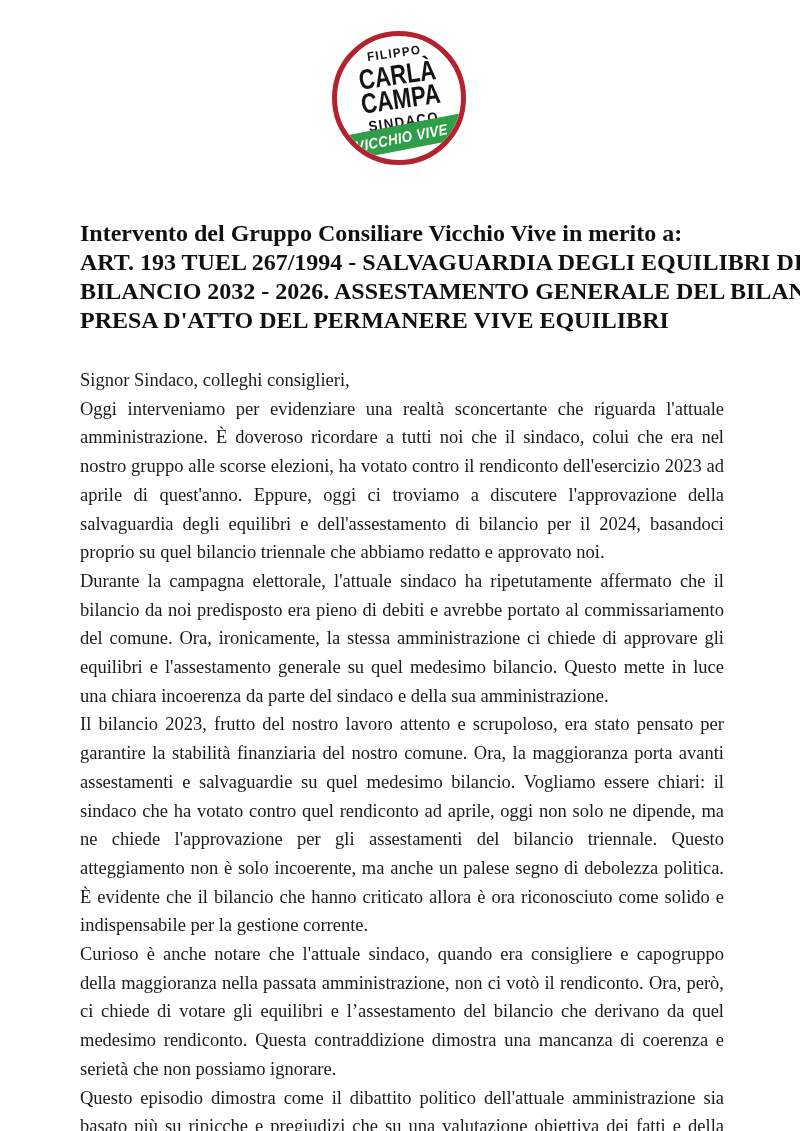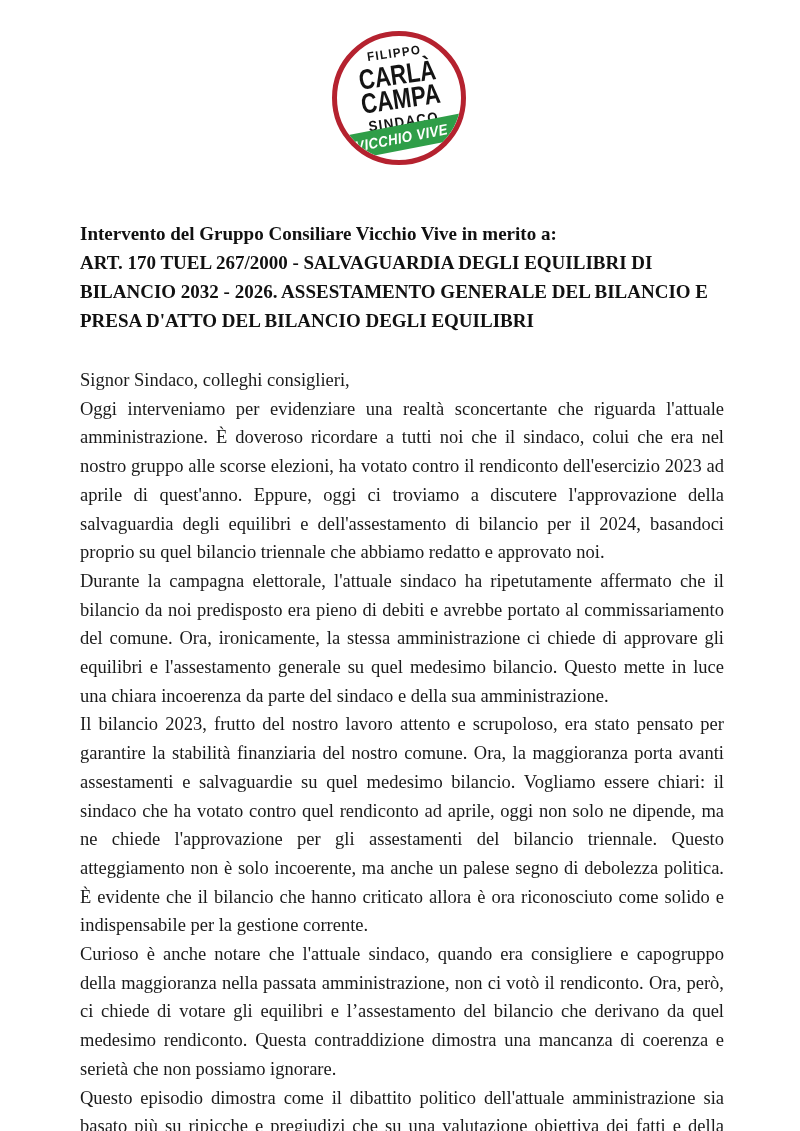--- a/index.html
+++ b/index.html
@@ -72,21 +72,21 @@
     transform: scaleX(0.88);
     white-space: nowrap;
   }
 
   
   .title-block {
     position: absolute;
     left: 80px; top: 219px;
     width: 648px;
     font-weight: bold;
-    font-size: 19px;
+    font-size: 24px;
     line-height: 29px;
     color: #111111;
   }
   .title-line { white-space: nowrap; }
 
   
   .body-block {
     position: absolute;
     left: 80px; top: 366px;
     width: 644px;
@@ -109,23 +109,23 @@
       <div class="logo-big">CAMPA</div>
       <div class="logo-role">SINDACO</div>
     </div>
     <div class="logo-band">
       <span>VICCHIO VIVE</span>
     </div>
   </div>
 
   <div class="title-block">
     <div class="title-line">Intervento del Gruppo Consiliare Vicchio Vive in merito a:</div>
-    <div class="title-line">ART. 170 TUEL 267/2000 - SALVAGUARDIA DEGLI EQUILIBRI DI</div>
+    <div class="title-line">ART. 193 TUEL 267/1994 - SALVAGUARDIA DEGLI EQUILIBRI DI</div>
     <div class="title-line">BILANCIO 2032 - 2026. ASSESTAMENTO GENERALE DEL BILANCIO E</div>
-    <div class="title-line">PRESA D'ATTO DEL BILANCIO DEGLI EQUILIBRI</div>
+    <div class="title-line">PRESA D'ATTO DEL PERMANERE VIVE EQUILIBRI</div>
   </div>
 
   <div class="body-block">
     <p>Signor Sindaco, colleghi consiglieri,</p>
     <p>Oggi interveniamo per evidenziare una realtà sconcertante che riguarda l'attuale amministrazione. È doveroso ricordare a tutti noi che il sindaco, colui che era nel nostro gruppo alle scorse elezioni, ha votato contro il rendiconto dell'esercizio 2023 ad aprile di quest'anno. Eppure, oggi ci troviamo a discutere l'approvazione della salvaguardia degli equilibri e dell'assestamento di bilancio per il 2024, basandoci proprio su quel bilancio triennale che abbiamo redatto e approvato noi.</p>
     <p>Durante la campagna elettorale, l'attuale sindaco ha ripetutamente affermato che il bilancio da noi predisposto era pieno di debiti e avrebbe portato al commissariamento del comune. Ora, ironicamente, la stessa amministrazione ci chiede di approvare gli equilibri e l'assestamento generale su quel medesimo bilancio. Questo mette in luce una chiara incoerenza da parte del sindaco e della sua amministrazione.</p>
     <p>Il bilancio 2023, frutto del nostro lavoro attento e scrupoloso, era stato pensato per garantire la stabilità finanziaria del nostro comune. Ora, la maggioranza porta avanti assestamenti e salvaguardie su quel medesimo bilancio. Vogliamo essere chiari: il sindaco che ha votato contro quel rendiconto ad aprile, oggi non solo ne dipende, ma ne chiede l'approvazione per gli assestamenti del bilancio triennale. Questo atteggiamento non è solo incoerente, ma anche un palese segno di debolezza politica. È evidente che il bilancio che hanno criticato allora è ora riconosciuto come solido e indispensabile per la gestione corrente.</p>
     <p>Curioso è anche notare che l'attuale sindaco, quando era consigliere e capogruppo della maggioranza nella passata amministrazione, non ci votò il rendiconto. Ora, però, ci chiede di votare gli equilibri e l’assestamento del bilancio che derivano da quel medesimo rendiconto. Questa contraddizione dimostra una mancanza di coerenza e serietà che non possiamo ignorare.</p>
     <p>Questo episodio dimostra come il dibattito politico dell'attuale amministrazione sia basato più su ripicche e pregiudizi che su una valutazione obiettiva dei fatti e della trasparenza. La gestione delle risorse pubbliche richiede responsabilità e coerenza, non atteggiamenti di mero opportunismo politico.</p>
 

